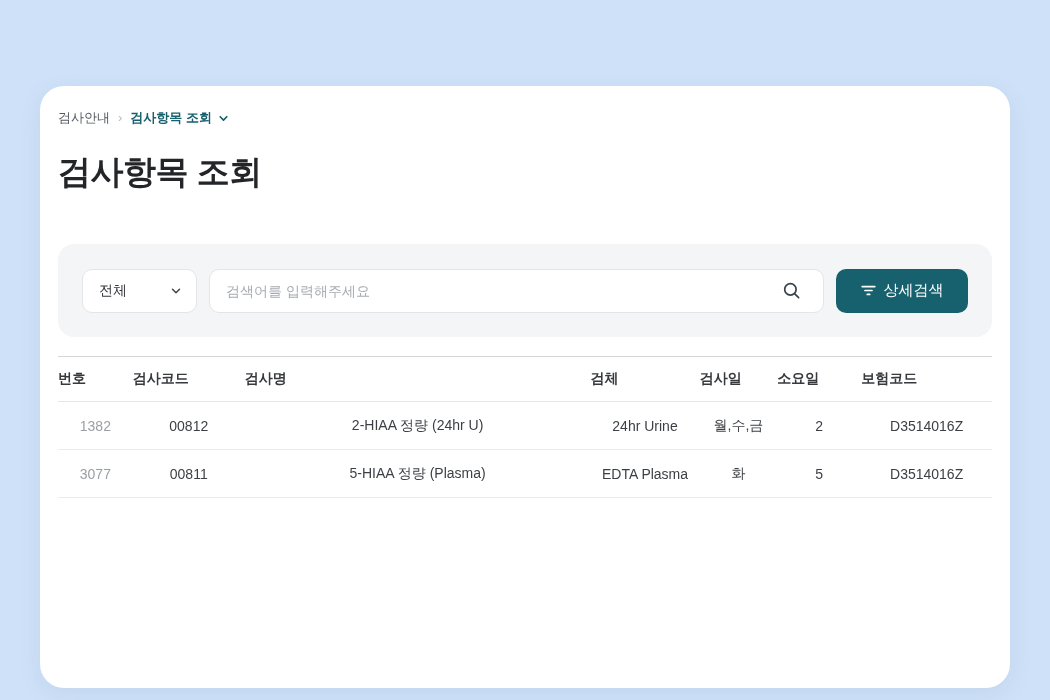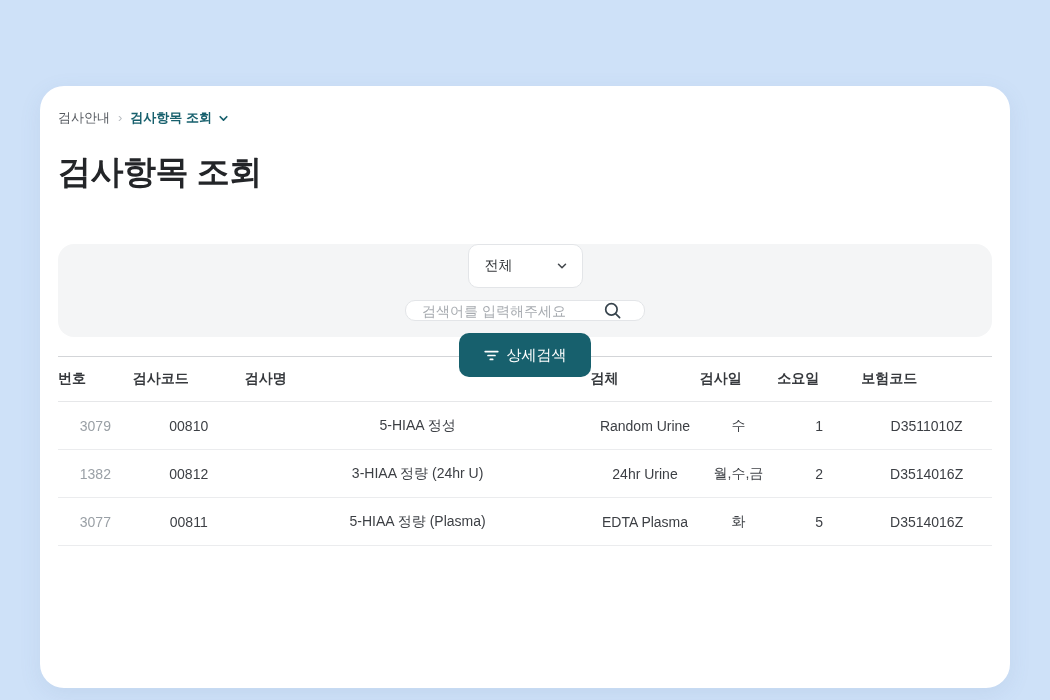--- a/index.html
+++ b/index.html
@@ -50,21 +50,20 @@
   }
   
   .search-panel{
     margin-top:52px;
     height:93px;
     background:var(--panel-bg);
     border-radius:16px;
     display:flex; align-items:center;
     padding:0 24px;
     gap:12px;
-    flex-direction:column;
   }
   .select-box{
     width:115px; height:44px;
     background:#fff;
     border:1px solid var(--field-border);
     border-radius:10px;
     display:flex; align-items:center; justify-content:space-between;
     padding:0 14px 0 16px;
     font-size:14px; color:#33363a;
     cursor:pointer;
@@ -188,32 +187,23 @@
         <th>검사코드</th>
         <th>검사명</th>
         <th>검체</th>
         <th>검사일</th>
         <th>소요일</th>
         <th>보험코드</th>
       </tr>
     </thead>
     <tbody>
         <tr>
-          <td class="col-no">3079</td>
-          <td>00810</td>
-          <td>5-HIAA 정성</td>
-          <td>Random Urine</td>
-          <td>수</td>
-          <td>1</td>
-          <td>D3511010Z</td>
-        </tr>
-        <tr>
           <td class="col-no">1382</td>
           <td>00812</td>
-          <td>3-HIAA 정량 (24hr U)</td>
+          <td>2-HIAA 정량 (24hr U)</td>
           <td>24hr Urine</td>
           <td>월,수,금</td>
           <td>2</td>
           <td>D3514016Z</td>
         </tr>
         <tr>
           <td class="col-no">3077</td>
           <td>00811</td>
           <td>5-HIAA 정량 (Plasma)</td>
           <td>EDTA Plasma</td>

